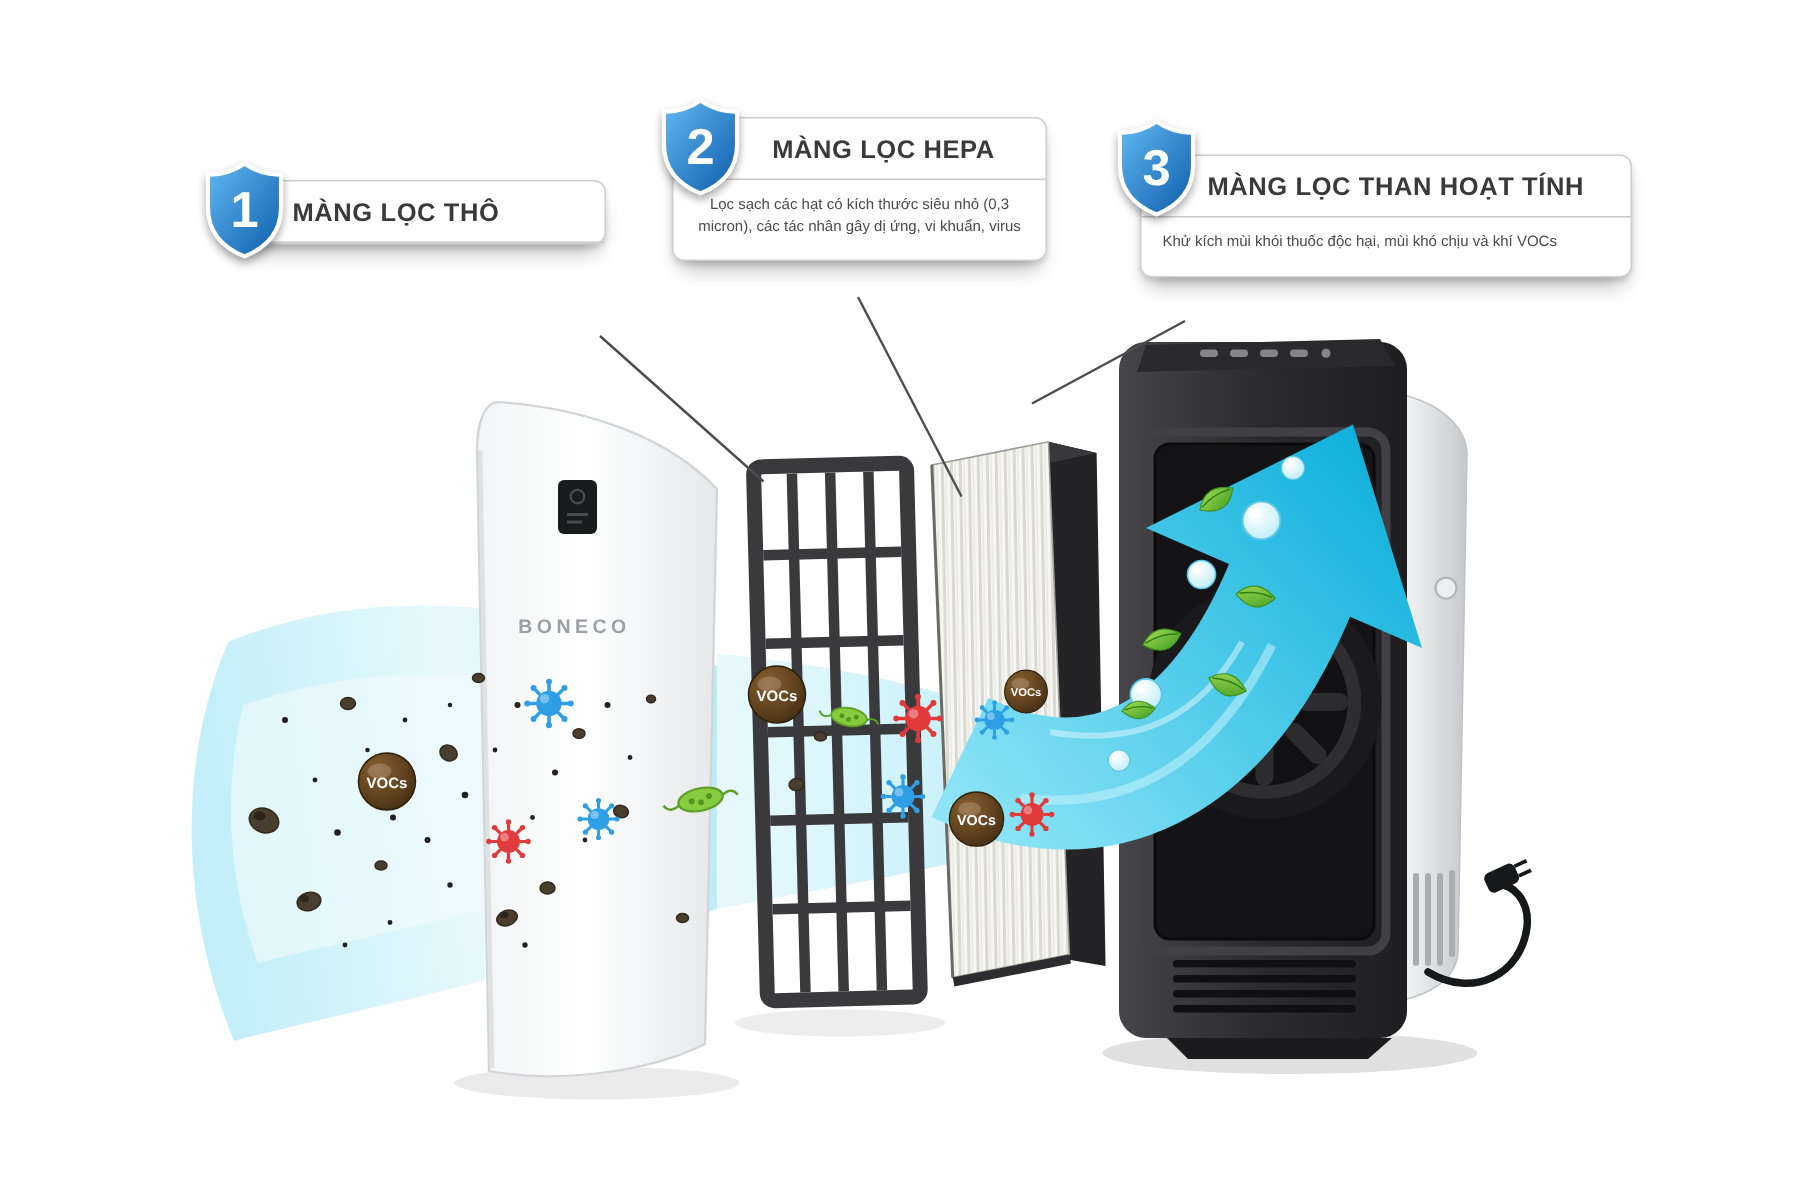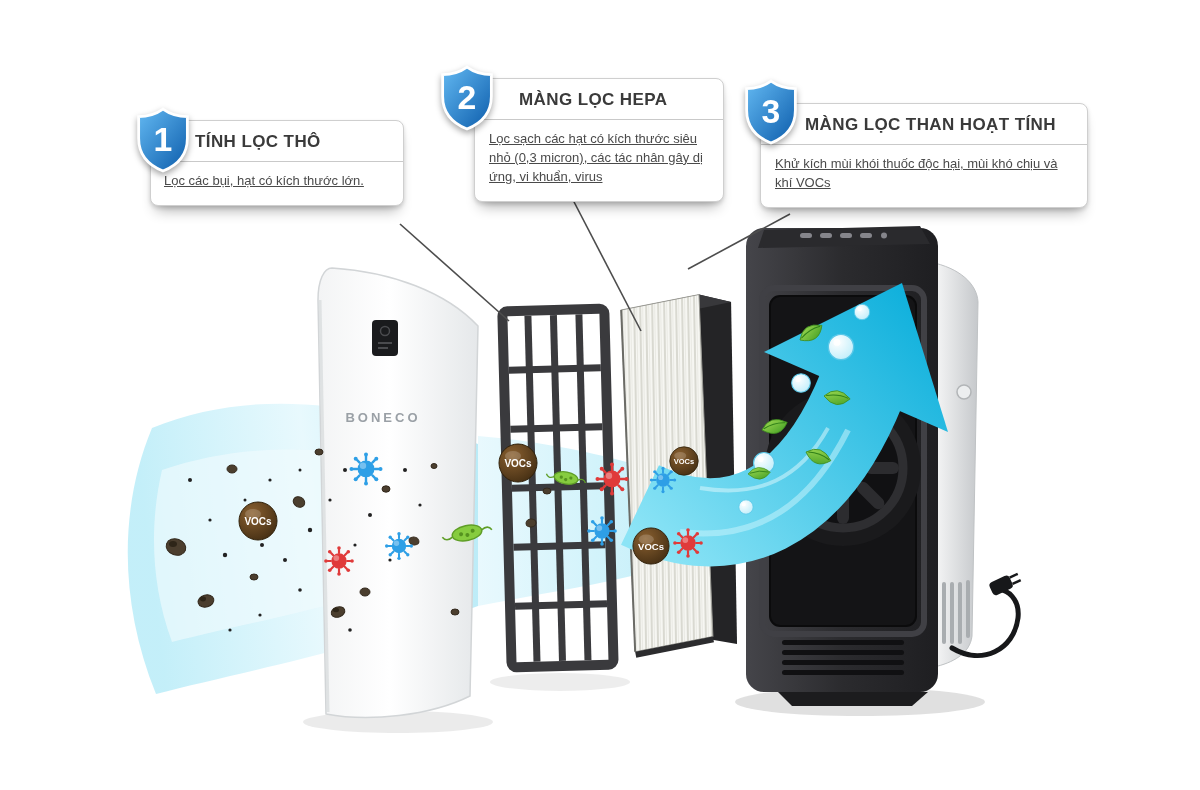--- a/index.html
+++ b/index.html
@@ -4,23 +4,23 @@
 <style>
   html,body{margin:0;padding:0;background:#ffffff;}
   body{font-family:"Liberation Sans", sans-serif;}
   .stage{position:relative;width:1200px;height:790px;background:#ffffff;overflow:hidden;}
   .scene{position:absolute;left:0;top:0;width:1200px;height:790px;}
 
   .callout{position:absolute;background:#ffffff;border:1px solid #cfcfcf;border-radius:8px;
     box-shadow:0 10px 14px -6px rgba(0,0,0,.32), 0 2px 4px rgba(0,0,0,.14);}
   .callout-title{font-size:17px;font-weight:bold;color:#3a3a3a;letter-spacing:.4px;
     padding:11px 12px 9px 44px;border-bottom:1px solid #c9c9c9;white-space:nowrap;}
-  .callout-body{font-size:13px;color:#4a4a4a;line-height:1.45;padding:10px 14px 14px 14px;text-decoration:underline;}
+  .callout-body{font-size:10px;color:#4a4a4a;line-height:1.45;padding:10px 14px 14px 14px;}
   .callout.c1{left:150px;top:120px;width:252px;}
-  .callout.c2{left:474px;top:78px;width:248px;}
+  .callout.c2{left:448px;top:78px;width:248px;text-align:center;}
   .callout.c3{left:760px;top:103px;width:326px;}
   .callout.c1 .callout-body{padding-left:13px;}
 
   .shield{position:absolute;width:60px;height:68px;filter:drop-shadow(0 3px 3px rgba(0,0,0,.35));}
   .shield.s1{left:133px;top:106px;}
   .shield.s2{left:437px;top:64px;}
   .shield.s3{left:741px;top:78px;}
   .shield text{font-family:"Liberation Sans",sans-serif;font-weight:bold;font-size:36px;fill:#ffffff;}
 </style>
 </head>
@@ -315,22 +315,21 @@
     </g>
 
     <g stroke="#4d4d4d" stroke-width="1.6">
       <line x1="400" y1="224" x2="509" y2="321"></line>
       <line x1="572" y1="198" x2="641" y2="331"></line>
       <line x1="790" y1="214" x2="688" y2="269"></line>
     </g>
   </svg>
 
   <div class="callout c1">
-    <div class="callout-title">TÍNH LỌC THÔ</div>
-    <div class="callout-body">Lọc các bụi, hạt có kích thước lớn.</div>
+    <div class="callout-title">MÀNG LỌC THÔ</div>
   </div>
 
   <div class="callout c2">
     <div class="callout-title">MÀNG LỌC HEPA</div>
     <div class="callout-body">Lọc sạch các hạt có kích thước siêu nhỏ (0,3 micron), các tác nhân gây dị ứng, vi khuẩn, virus</div>
   </div>
 
   <div class="callout c3">
     <div class="callout-title">MÀNG LỌC THAN HOẠT TÍNH</div>
     <div class="callout-body">Khử kích mùi khói thuốc độc hại, mùi khó chịu và khí VOCs</div>

